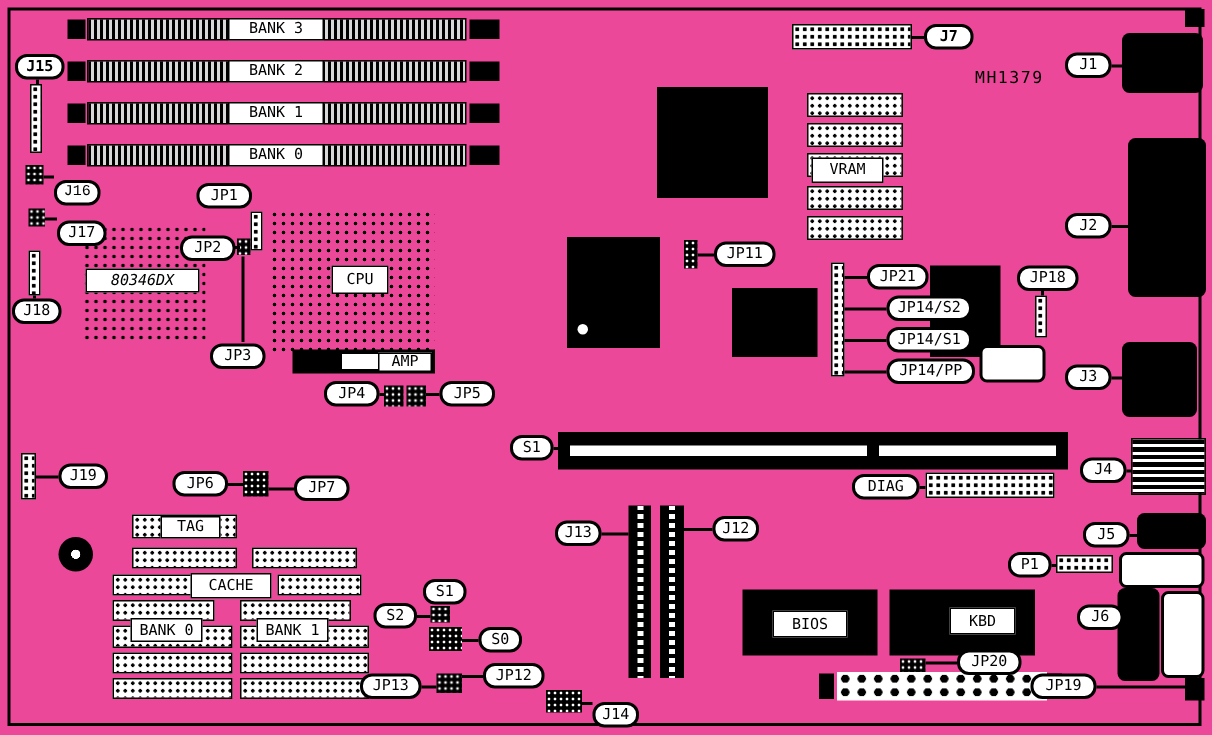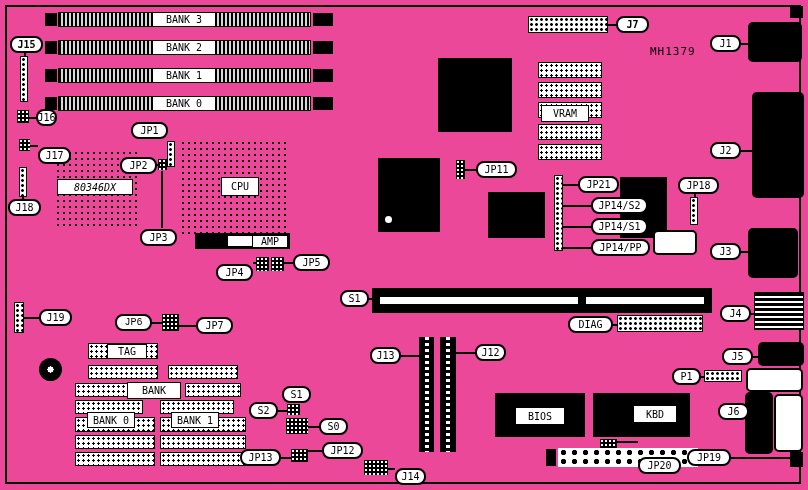--- a/index.html
+++ b/index.html
@@ -155,55 +155,55 @@
     <div class="c header-h" style="left: 704px; top: 370px; width: 38px; height: 12px;"></div>
     <div class="c lbl" style="left: 152px; top: 12px; width: 64px; height: 15px;">BANK 3</div>
     <div class="c lbl" style="left: 152px; top: 40px; width: 64px; height: 15px;">BANK 2</div>
     <div class="c lbl" style="left: 152px; top: 68px; width: 64px; height: 15px;">BANK 1</div>
     <div class="c lbl" style="left: 152px; top: 96px; width: 64px; height: 15px;">BANK 0</div>
     <div class="c lbl" style="left: 57px; top: 179px; width: 76px; height: 16px; font-style: italic;">80346DX</div>
     <div class="c lbl" style="left: 221px; top: 177px; width: 38px; height: 19px;">CPU</div>
     <div class="c lbl" style="left: 252px; top: 235px; width: 36px; height: 13px;">AMP</div>
     <div class="c lbl" style="left: 541px; top: 105px; width: 48px; height: 17px;">VRAM</div>
     <div class="c lbl" style="left: 107px; top: 344px; width: 40px; height: 15px;">TAG</div>
-    <div class="c lbl" style="left: 127px; top: 382px; width: 54px; height: 17px;">BANK</div>
+    <div class="c lbl" style="left: 127px; top: 382px; width: 54px; height: 17px;">CACHE</div>
     <div class="c lbl" style="left: 87px; top: 412px; width: 48px; height: 16px;">BANK 0</div>
     <div class="c lbl" style="left: 171px; top: 412px; width: 48px; height: 16px;">BANK 1</div>
     <div class="c lbl" style="left: 515px; top: 407px; width: 50px; height: 18px;">BIOS</div>
     <div class="c lbl" style="left: 633px; top: 405px; width: 44px; height: 18px;">KBD</div>
     <div class="c text" style="left: 650px; top: 44px; width: 56px; height: 14px;">MH1379</div>
     <div class="c callout" style="left: 10px; top: 36px; width: 33px; height: 17px; font-weight: bold;">J15</div>
-    <div class="c callout" style="left: 36px; top: 109px; width: 21px; height: 17px;">J16</div>
+    <div class="c callout" style="left: 36px; top: 120px; width: 31px; height: 17px; font-family: Liberation Mono, monospace;">J16</div>
     <div class="c callout" style="left: 38px; top: 147px; width: 33px; height: 17px;">J17</div>
     <div class="c callout" style="left: 8px; top: 199px; width: 33px; height: 17px;">J18</div>
     <div class="c callout" style="left: 131px; top: 122px; width: 37px; height: 17px;">JP1</div>
     <div class="c callout" style="left: 120px; top: 157px; width: 37px; height: 17px;">JP2</div>
     <div class="c callout" style="left: 140px; top: 229px; width: 37px; height: 17px;">JP3</div>
-    <div class="c callout" style="left: 216px; top: 254px; width: 37px; height: 17px; margin-top: 10px;">JP4</div>
+    <div class="c callout" style="left: 216px; top: 254px; width: 37px; height: 17px;">JP4</div>
     <div class="c callout" style="left: 293px; top: 254px; width: 37px; height: 17px;">JP5</div>
     <div class="c callout" style="left: 616px; top: 16px; width: 33px; height: 17px; font-weight: bold;">J7</div>
     <div class="c callout" style="left: 476px; top: 161px; width: 41px; height: 17px;">JP11</div>
     <div class="c callout" style="left: 578px; top: 176px; width: 41px; height: 17px;">JP21</div>
     <div class="c callout" style="left: 591px; top: 197px; width: 57px; height: 17px;">JP14/S2</div>
     <div class="c callout" style="left: 591px; top: 218px; width: 57px; height: 17px;">JP14/S1</div>
     <div class="c callout" style="left: 591px; top: 239px; width: 59px; height: 17px;">JP14/PP</div>
     <div class="c callout" style="left: 678px; top: 177px; width: 41px; height: 17px;">JP18</div>
     <div class="c callout" style="left: 710px; top: 35px; width: 31px; height: 17px;">J1</div>
     <div class="c callout" style="left: 710px; top: 142px; width: 31px; height: 17px;">J2</div>
     <div class="c callout" style="left: 710px; top: 243px; width: 31px; height: 17px;">J3</div>
     <div class="c callout" style="left: 720px; top: 305px; width: 31px; height: 17px;">J4</div>
     <div class="c callout" style="left: 722px; top: 348px; width: 31px; height: 17px;">J5</div>
     <div class="c callout" style="left: 672px; top: 368px; width: 29px; height: 17px;">P1</div>
     <div class="c callout" style="left: 718px; top: 403px; width: 31px; height: 17px;">J6</div>
     <div class="c callout" style="left: 687px; top: 449px; width: 44px; height: 17px;">JP19</div>
-    <div class="c callout" style="left: 638px; top: 433px; width: 43px; height: 17px; margin-top: 24px;">JP20</div>
+    <div class="c callout" style="left: 638px; top: 433px; width: 43px; height: 17px;">JP20</div>
     <div class="c callout" style="left: 340px; top: 290px; width: 29px; height: 17px;">S1</div>
     <div class="c callout" style="left: 568px; top: 316px; width: 45px; height: 17px;">DIAG</div>
     <div class="c callout" style="left: 39px; top: 309px; width: 33px; height: 17px;">J19</div>
-    <div class="c callout" style="left: 115px; top: 314px; width: 37px; height: 17px; font-family: Liberation Mono, monospace;">JP6</div>
+    <div class="c callout" style="left: 115px; top: 314px; width: 37px; height: 17px;">JP6</div>
     <div class="c callout" style="left: 196px; top: 317px; width: 37px; height: 17px;">JP7</div>
     <div class="c callout" style="left: 249px; top: 402px; width: 29px; height: 17px;">S2</div>
     <div class="c callout" style="left: 282px; top: 386px; width: 29px; height: 17px;">S1</div>
     <div class="c callout" style="left: 319px; top: 418px; width: 29px; height: 17px;">S0</div>
     <div class="c callout" style="left: 240px; top: 449px; width: 41px; height: 17px;">JP13</div>
     <div class="c callout" style="left: 322px; top: 442px; width: 41px; height: 17px;">JP12</div>
     <div class="c callout" style="left: 370px; top: 347px; width: 31px; height: 17px;">J13</div>
     <div class="c callout" style="left: 475px; top: 344px; width: 31px; height: 17px;">J12</div>
     <div class="c callout" style="left: 395px; top: 468px; width: 31px; height: 17px;">J14</div>
   </div>

